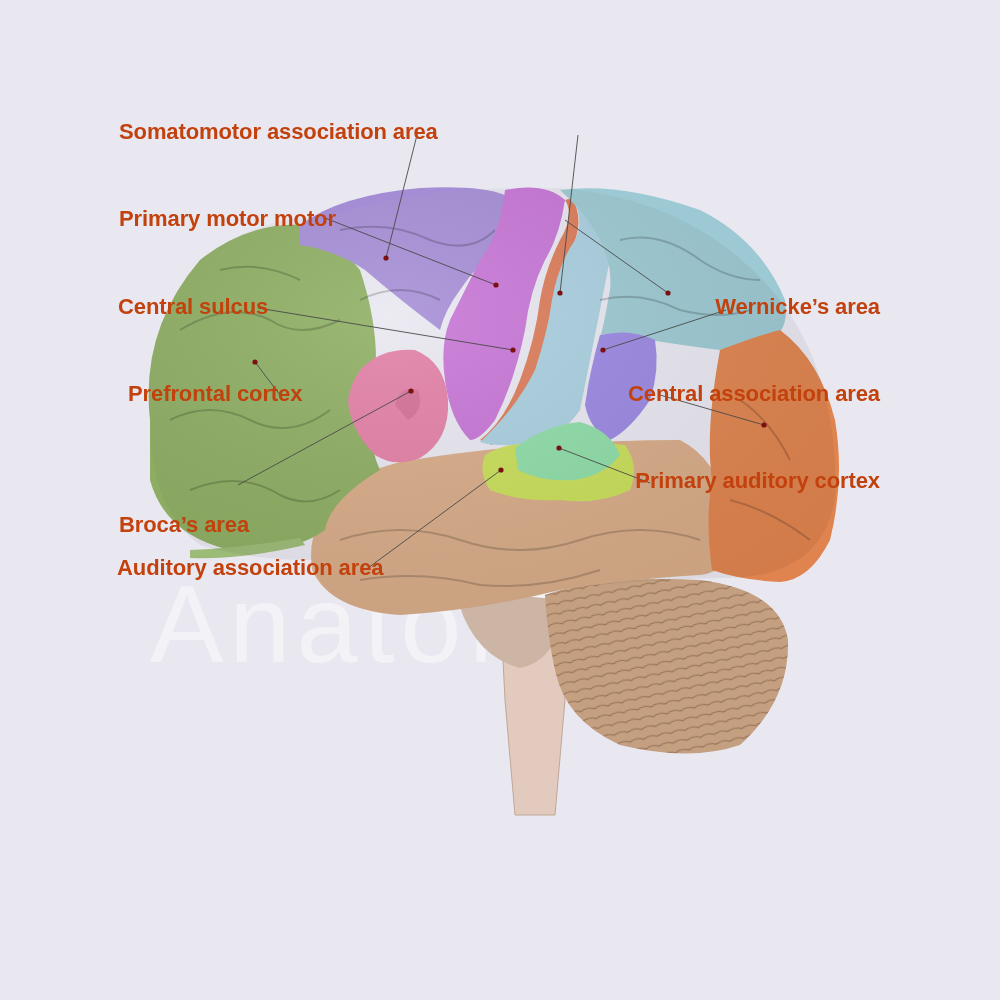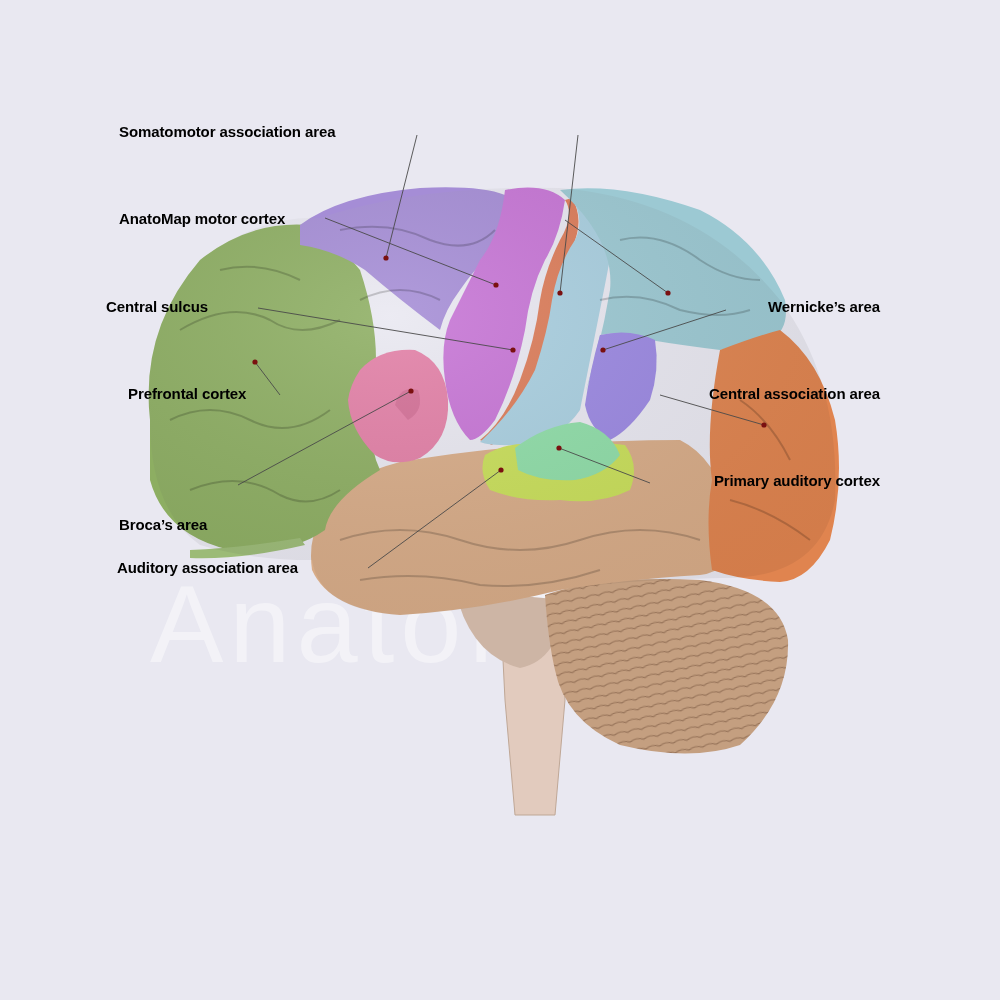--- a/index.html
+++ b/index.html
@@ -20,22 +20,22 @@
       position: absolute;
       left: 0;
       top: 0;
       width: 1000px;
       height: 1000px;
     }
     .label {
       position: absolute;
       font-family: "Liberation Sans", sans-serif;
       font-weight: bold;
-      font-size: 15px;
-      color: #000000;
+      font-size: 22px;
+      color: #c2410c;
       white-space: nowrap;
       line-height: 22px;
       letter-spacing: -0.1px;
     }
     .label.right {
       text-align: right;
     }
     .watermark {
       position: absolute;
       left: 150px;
@@ -138,22 +138,22 @@
       <circle cx="501" cy="470" r="2.6"></circle>
       <circle cx="560" cy="293" r="2.6"></circle>
       <circle cx="668" cy="293" r="2.6"></circle>
       <circle cx="603" cy="350" r="2.6"></circle>
       <circle cx="764" cy="425" r="2.6"></circle>
       <circle cx="559" cy="448" r="2.6"></circle>
     </g>
   </svg>
 
   <div class="label" style="left:119px; top:121px;">Somatomotor association area</div>
-  <div class="label" style="left:119px; top:208px;">AnatoMap motor cortex</div>
-  <div class="label" style="left:106px; top:296px;">Central sulcus</div>
+  <div class="label" style="left:119px; top:208px;">Primary motor motor</div>
+  <div class="label" style="left:118px; top:296px;">Central sulcus</div>
   <div class="label" style="left:128px; top:383px;">Prefrontal cortex</div>
   <div class="label" style="left:119px; top:470px;margin-top:44px;">Broca’s area</div>
   <div class="label" style="left:117px; top:557px;">Auditory association area</div>
 
   <div class="label right" style="right:120px; top:296px;">Wernicke’s area</div>
   <div class="label right" style="right:120px; top:383px;">Central association area</div>
   <div class="label right" style="right:120px; top:470px;padding-left:48px;">Primary auditory cortex</div>
 
 </div>
 

